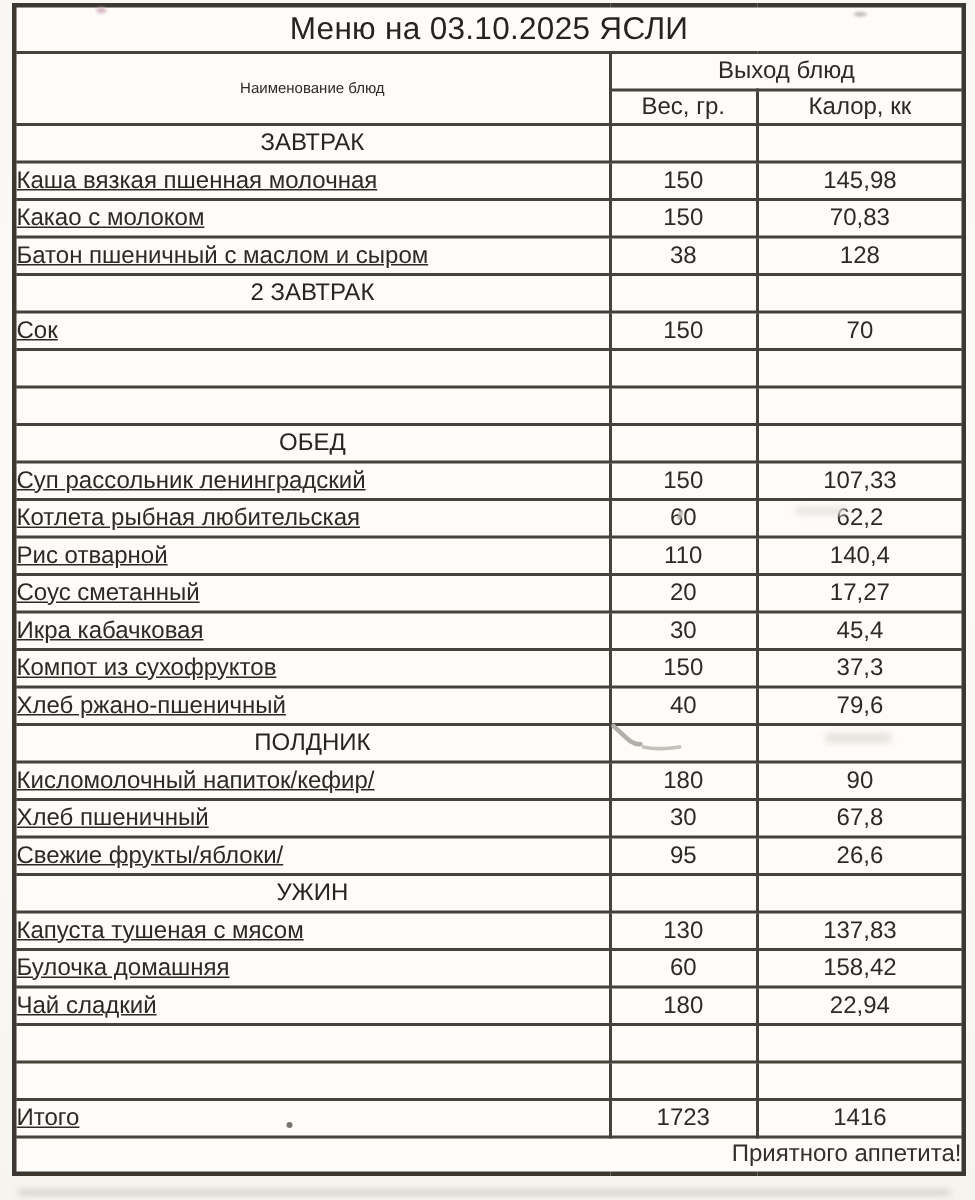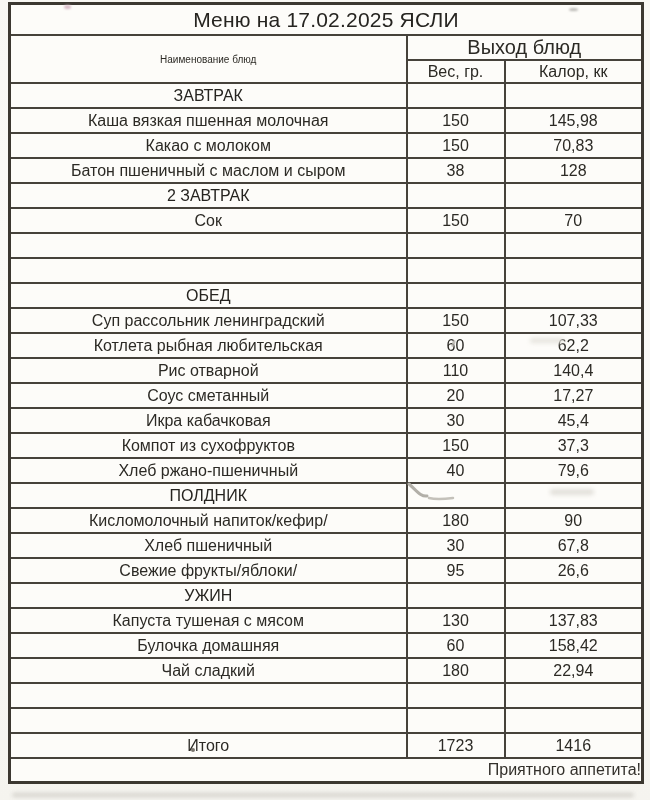--- a/index.html
+++ b/index.html
@@ -28,29 +28,29 @@
   .title-cell{
     height:29px;text-align:center;vertical-align:middle;
     font-size:21px;font-weight:bold;letter-spacing:0.2px;color:#262420;
   }
   .name-head{
     text-align:center;vertical-align:middle;
     font-size:10px;font-weight:bold;
   }
   .group-head{
     height:23px;text-align:center;vertical-align:middle;
-    font-size:20px;font-weight:bold;
+    font-size:16px;font-weight:bold;
   }
   .sub-head{
     height:21px;text-align:center;vertical-align:middle;
     font-size:16px;font-weight:bold;padding-left:4px;
   }
   tbody td{height:23px;font-size:16px;vertical-align:middle;}
   .section-cell{text-align:center;font-weight:bold;color:#262420;}
-  .name-cell{text-align:center;padding-left:4px;}
+  .name-cell{text-align:left;padding-left:4px;text-decoration:underline;}
   .num-cell{text-align:center;padding-right:6px;}
   .footer-cell{
     height:22px;text-align:right;vertical-align:middle;
     font-size:16px;color:#33302b;
   }
   
   .artifact{position:absolute;pointer-events:none;}
   .bottom-shadow{
     left:12px;top:793px;width:622px;height:4px;
     background:#c9c6c0;filter:blur(2px);opacity:0.75;border-radius:2px;
@@ -87,21 +87,21 @@
 <div class="paper">
 
   <table class="menu">
     <colgroup>
       <col style="width:397px">
       <col style="width:98px">
       <col style="width:138px">
     </colgroup>
     <thead>
       <tr>
-        <th colspan="3" class="title-cell">Меню на 17.02.2025 ЯСЛИ</th>
+        <th colspan="3" class="title-cell">Меню на 03.10.2025 ЯСЛИ</th>
       </tr>
       <tr>
         <th rowspan="2" class="name-head">Наименование блюд</th>
         <th colspan="2" class="group-head">Выход блюд</th>
       </tr>
       <tr>
         <th class="sub-head">Вес, гр.</th>
         <th class="sub-head">Калор, кк</th>
       </tr>
     </thead>

